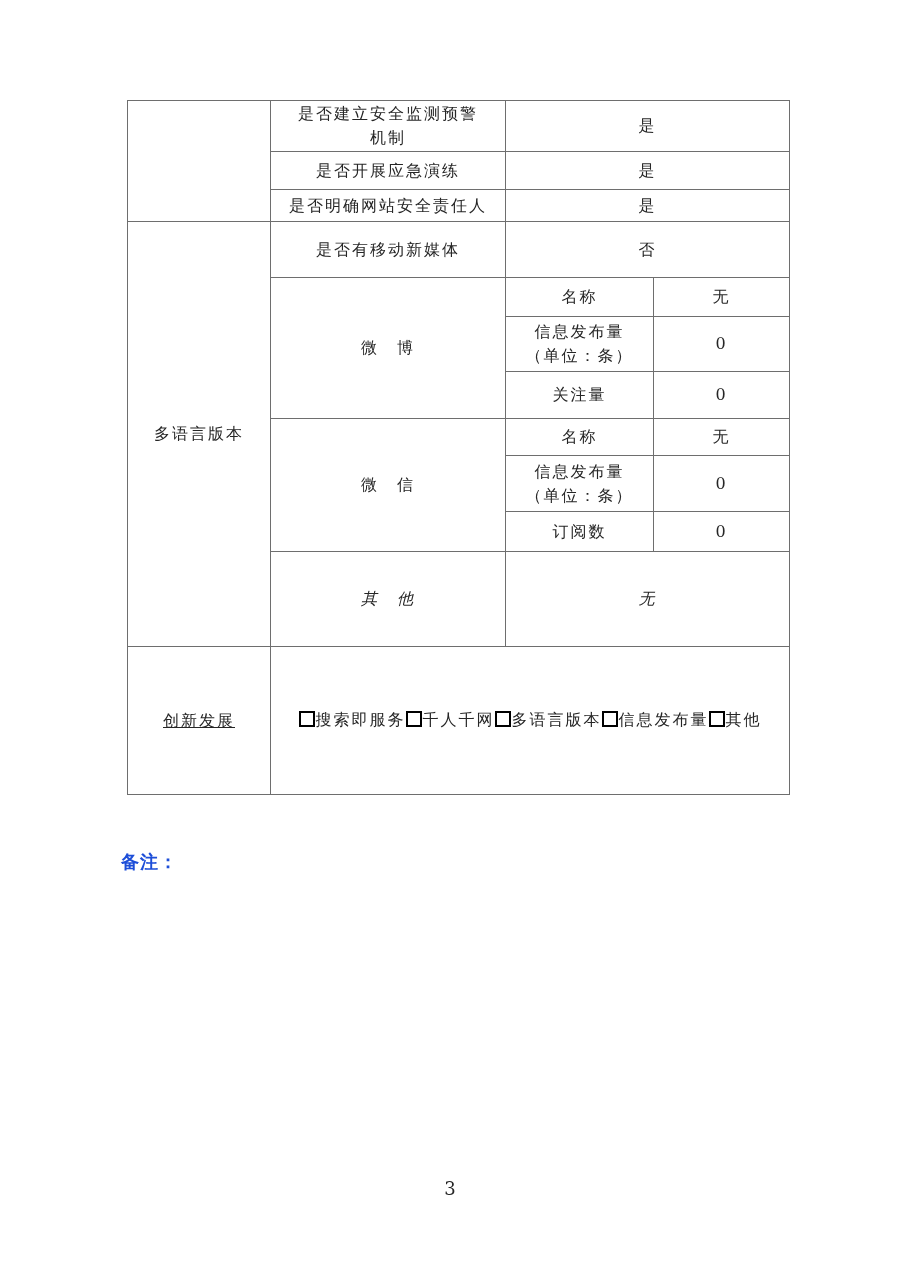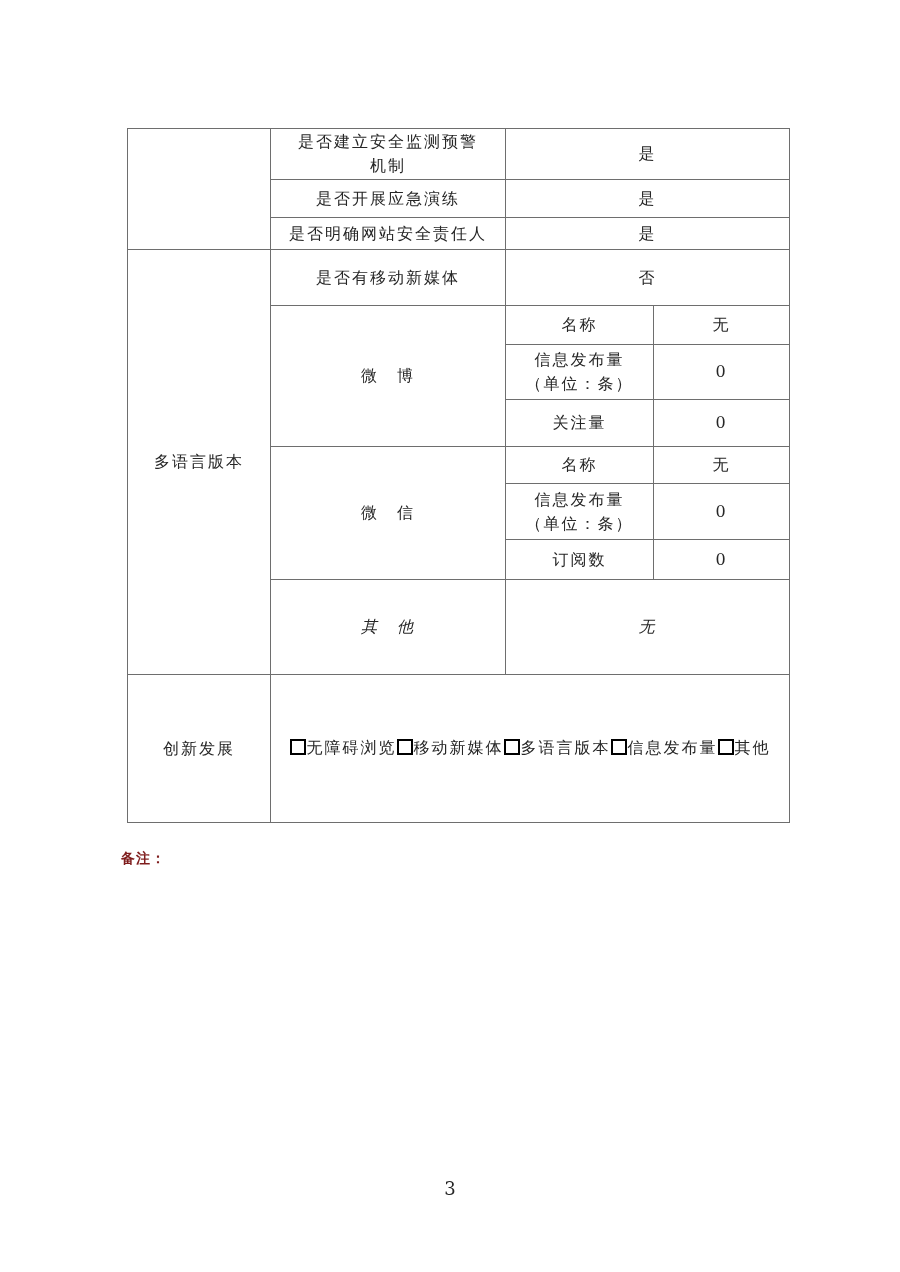--- a/index.html
+++ b/index.html
@@ -12,21 +12,21 @@
     height: 1272px;
     position: relative;
     overflow: hidden;
     font-family: "DejaVu Serif", serif;
     color: #262626;
   }
   
   table.report {
     position: absolute;
     left: 127px;
-    top: 128px;
+    top: 100px;
     width: 662px;
     border-collapse: collapse;
     table-layout: fixed;
     border-radius: 29px;
   }
   table.report td {
     border: 1px solid #6e6e6e;
     text-align: center;
     vertical-align: middle;
     font-size: 16px;
@@ -40,21 +40,21 @@
   tr.r2  { height: 38px; }
   tr.r3  { height: 32px; }
   tr.r4  { height: 56px; }
   tr.r5  { height: 39px; }
   tr.r6  { height: 55px; }
   tr.r7  { height: 47px; }
   tr.r8  { height: 37px; }
   tr.r9  { height: 56px; }
   tr.r10 { height: 40px; }
   tr.r11 { height: 95px; font-style: italic; }
-  tr.r12 { height: 148px; }
+  tr.r12 { height: 148px; text-decoration: underline; }
 
   
   td.innov-cell { letter-spacing: 1px; }
   .innov-line {
     position: relative;
     top: -13px;
     display: inline-block;
     white-space: nowrap;
   }
   .opt { display: inline-block; }
@@ -68,24 +68,24 @@
     margin-right: 1px;
     line-height: 12px;
     font-size: 11px;
   }
 
   
   .notes {
     position: absolute;
     left: 121px;
     top: 850px;
-    font-size: 14px;
+    font-size: 18px;
     font-weight: bold;
     letter-spacing: 1px;
-    color: #7f1d1d;
+    color: #1d4ed8;
   }
   .page-number {
     position: absolute;
     left: 0;
     top: 1178px;
     width: 100%;
     text-align: center;
     font-size: 18px;
     color: #262626;
   }
@@ -152,21 +152,21 @@
     </tr>
     <tr class="r11">
       <td>其　他</td>
       <td colspan="2">无</td>
     </tr>
 
     <tr class="r12">
       <td>创新发展</td>
       <td colspan="3" class="innov-cell">
         <span class="innov-line">
-          <span class="opt"><span class="checkbox"></span><span>无障碍浏览</span></span><span class="opt"><span class="checkbox"></span><span>移动新媒体</span></span><span class="opt"><span class="checkbox"></span><span>多语言版本</span></span><span class="opt"><span class="checkbox"></span><span>信息发布量</span></span><span class="opt"><span class="checkbox"></span><span>其他</span></span>
+          <span class="opt"><span class="checkbox"></span><span>搜索即服务</span></span><span class="opt"><span class="checkbox"></span><span>千人千网</span></span><span class="opt"><span class="checkbox"></span><span>多语言版本</span></span><span class="opt"><span class="checkbox"></span><span>信息发布量</span></span><span class="opt"><span class="checkbox"></span><span>其他</span></span>
         </span>
       </td>
     </tr>
   </tbody>
 </table>
 
 <div class="notes">备注：</div>
 <div class="page-number">3</div>
 
 </body></html>

